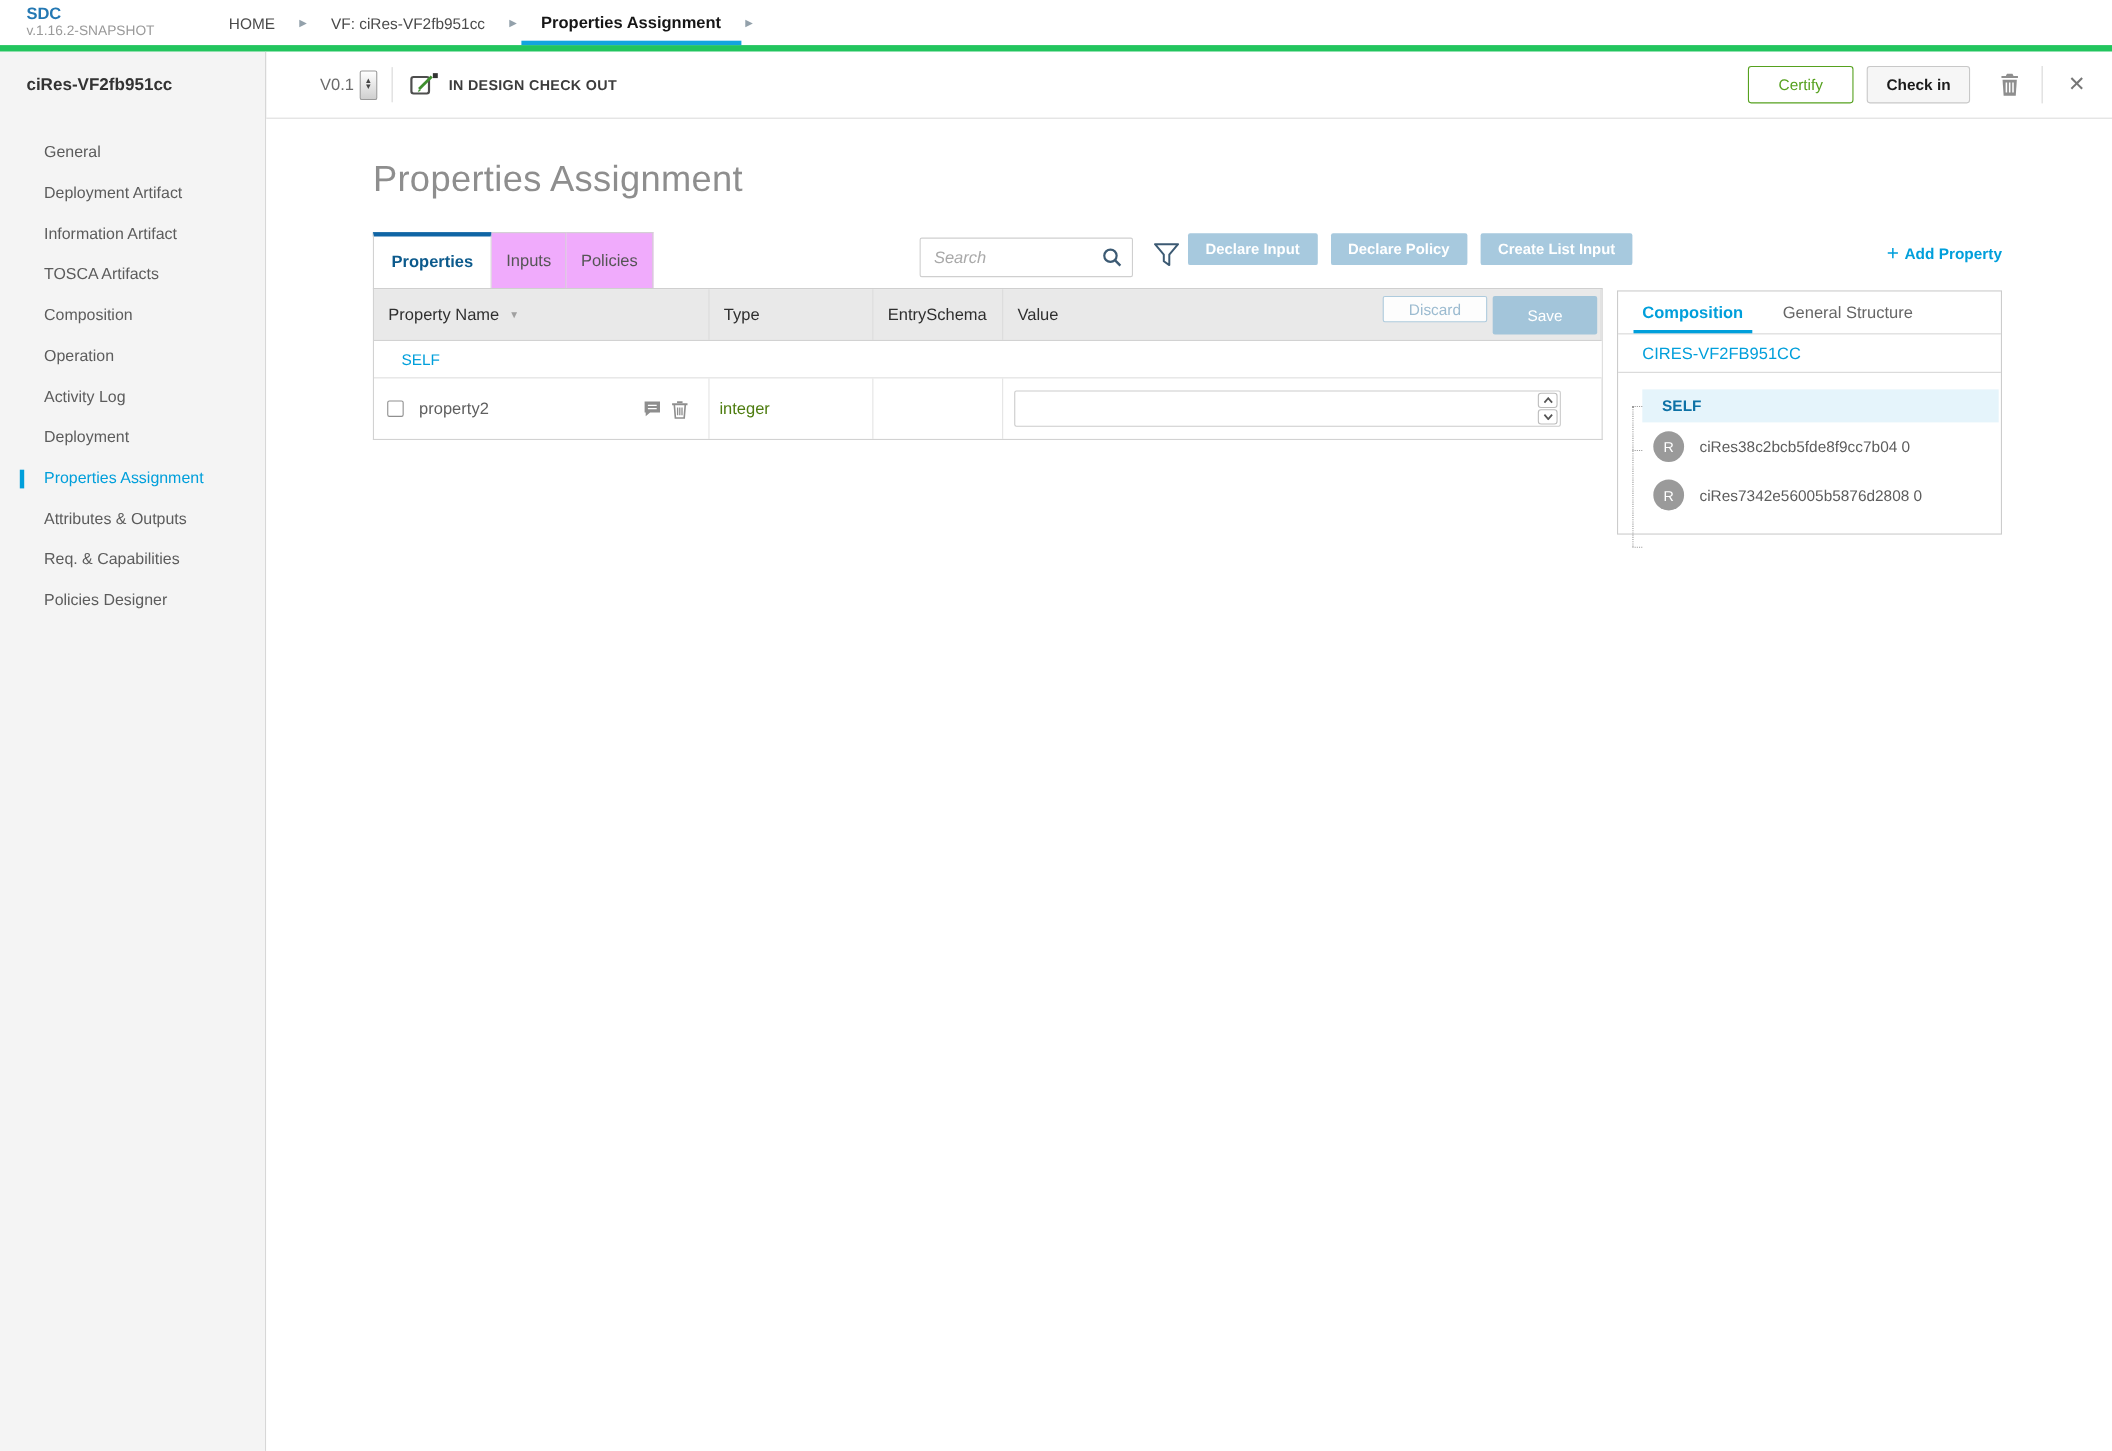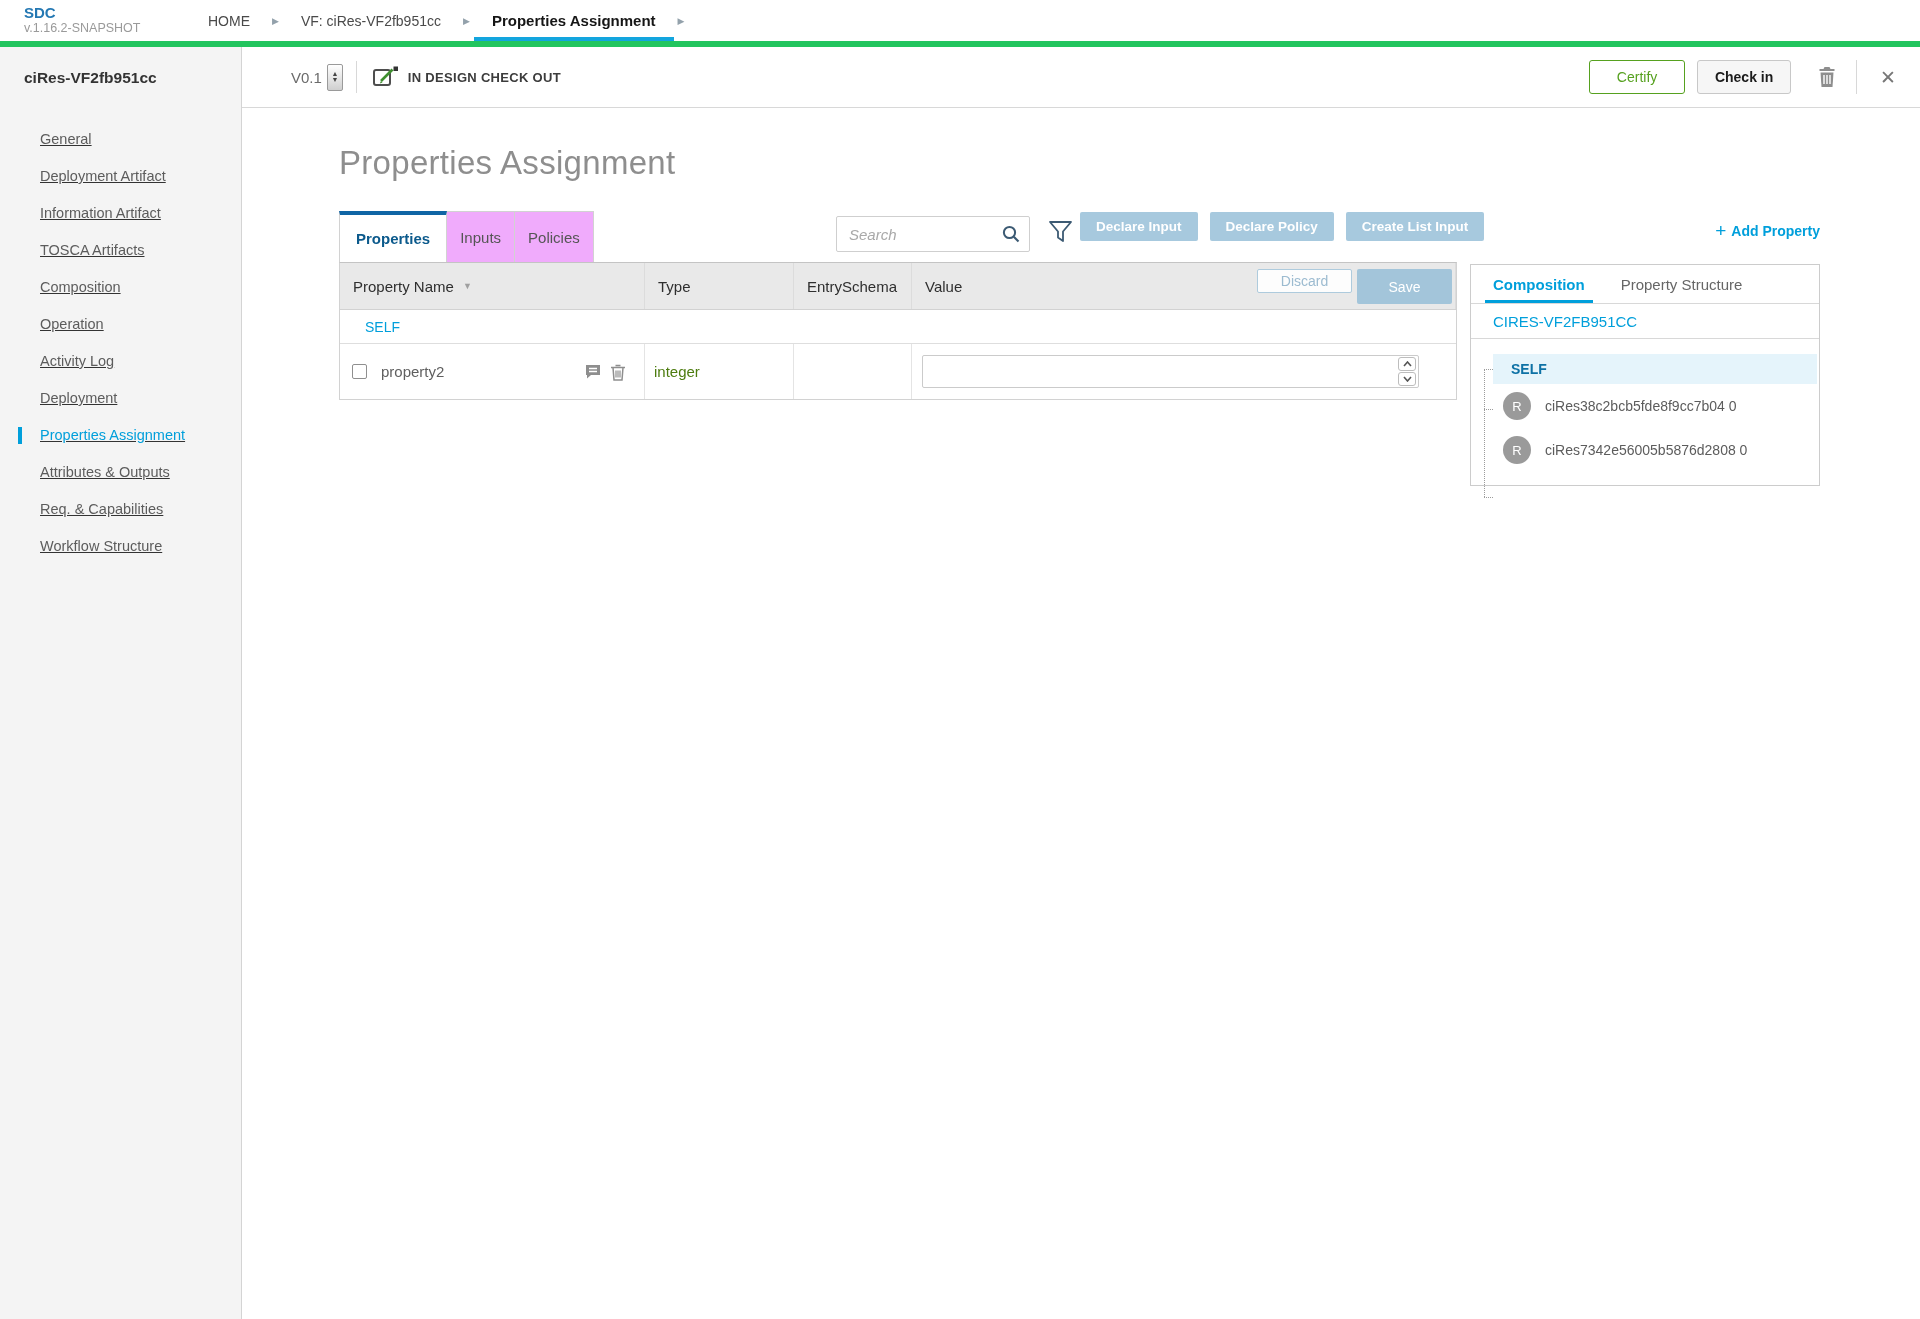--- a/index.html
+++ b/index.html
@@ -40,21 +40,21 @@
     color:#1b1b1b; font-size:14px; font-weight:bold; font-family:inherit; margin-left:12px; cursor:pointer; }
   .tb-trash { margin-left:26px; cursor:pointer; }
   .tb-sep2 { width:1px; height:34px; background:#d8d8d8; margin:0 19px; }
   .tb-close { font-size:19px; color:#777; cursor:pointer; padding:2px 4px; }
 
   
   .sidebar { position:absolute; left:0; top:47px; width:242px; bottom:0;
     background:#f4f4f4; border-right:1px solid #d4d4d4; }
   .sidebar-title { height:61px; display:flex; align-items:center; padding-left:24px;
     font-size:15.5px; font-weight:bold; color:#333; }
-  .nav { margin-top:13px;text-decoration:underline; }
+  .nav { margin-top:13px; }
   .nav-item { position:relative; height:37px; line-height:37px; padding-left:40px;
     font-size:14.5px; color:#5c5c5c; cursor:pointer; white-space:nowrap; }
   .nav-item.active { color:#009fdb; }
   .nav-item.active::before { content:""; position:absolute; left:18px; top:10px; width:4px; height:17px; background:#009fdb; }
 
   
   .main { position:absolute; left:242px; top:108px; right:0; bottom:0; background:#fff; }
   .page-title { position:absolute; left:97px; top:36px; font-size:33px; font-weight:300;
     color:#8e8e8e; letter-spacing:.3px; }
 
@@ -194,21 +194,21 @@
     <div class="nav-item">Deployment Artifact</div>
     <div class="nav-item">Information Artifact</div>
     <div class="nav-item">TOSCA Artifacts</div>
     <div class="nav-item">Composition</div>
     <div class="nav-item">Operation</div>
     <div class="nav-item">Activity Log</div>
     <div class="nav-item">Deployment</div>
     <div class="nav-item active">Properties Assignment</div>
     <div class="nav-item">Attributes &amp; Outputs</div>
     <div class="nav-item">Req. &amp; Capabilities</div>
-    <div class="nav-item">Workflow Structure</div>
+    <div class="nav-item">Policies Designer</div>
   </div>
 </div>
 
 <div class="main">
   <div class="page-title">Properties Assignment</div>
 
   <div class="tabstrip">
     <div class="tab active">Properties</div>
     <div class="tab inactive">Inputs</div>
     <div class="tab inactive">Policies</div>
@@ -296,21 +296,21 @@
             </button>
           </div>
         </div>
       </div>
     </div>
   </div>
 
   <div class="rpanel">
     <div class="rtabs">
       <div class="rtab active">Composition</div>
-      <div class="rtab inactive">Property Structure</div>
+      <div class="rtab inactive">General Structure</div>
     </div>
     <div class="rtitle">CIRES-VF2FB951CC</div>
     <div class="rtree">
       <div class="tree-line"></div>
       <div class="tree-stub" style="top:30px;"></div>
       <div class="tree-stub" style="top:70px;"></div>
       <div class="tree-stub" style="top:158px;"></div>
       <div class="self-row">SELF</div>
       <div class="tree-child">
         <span class="avatar">R</span>

